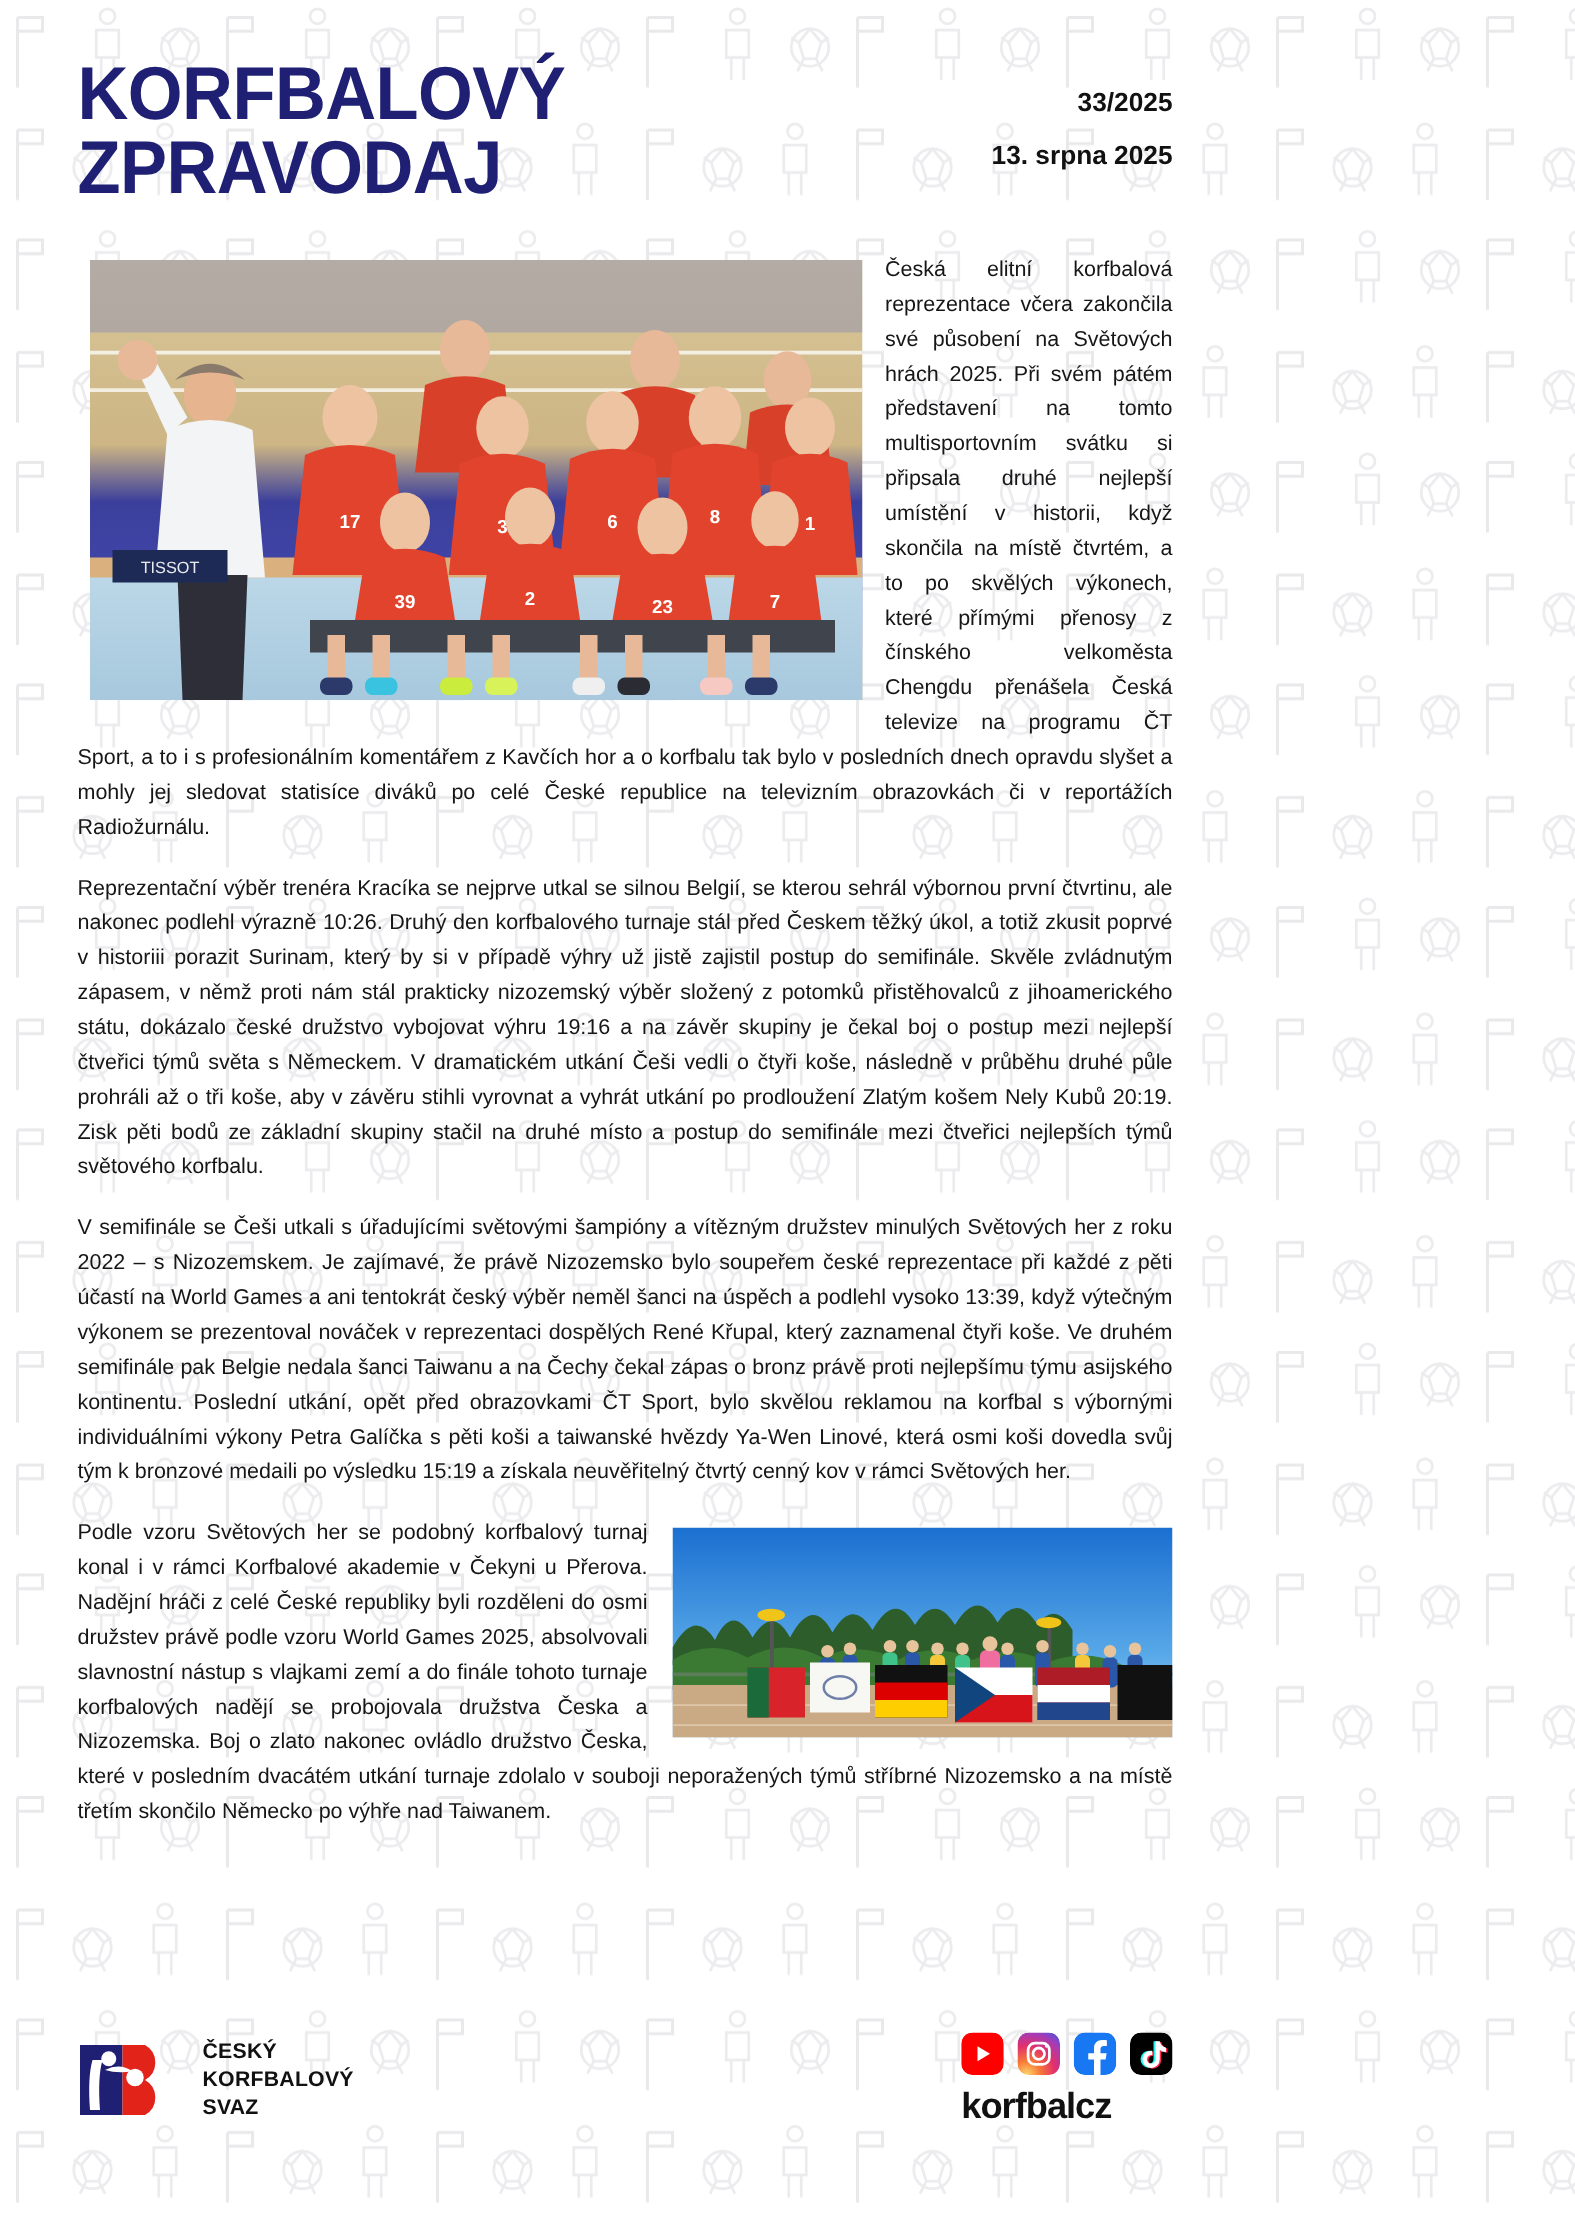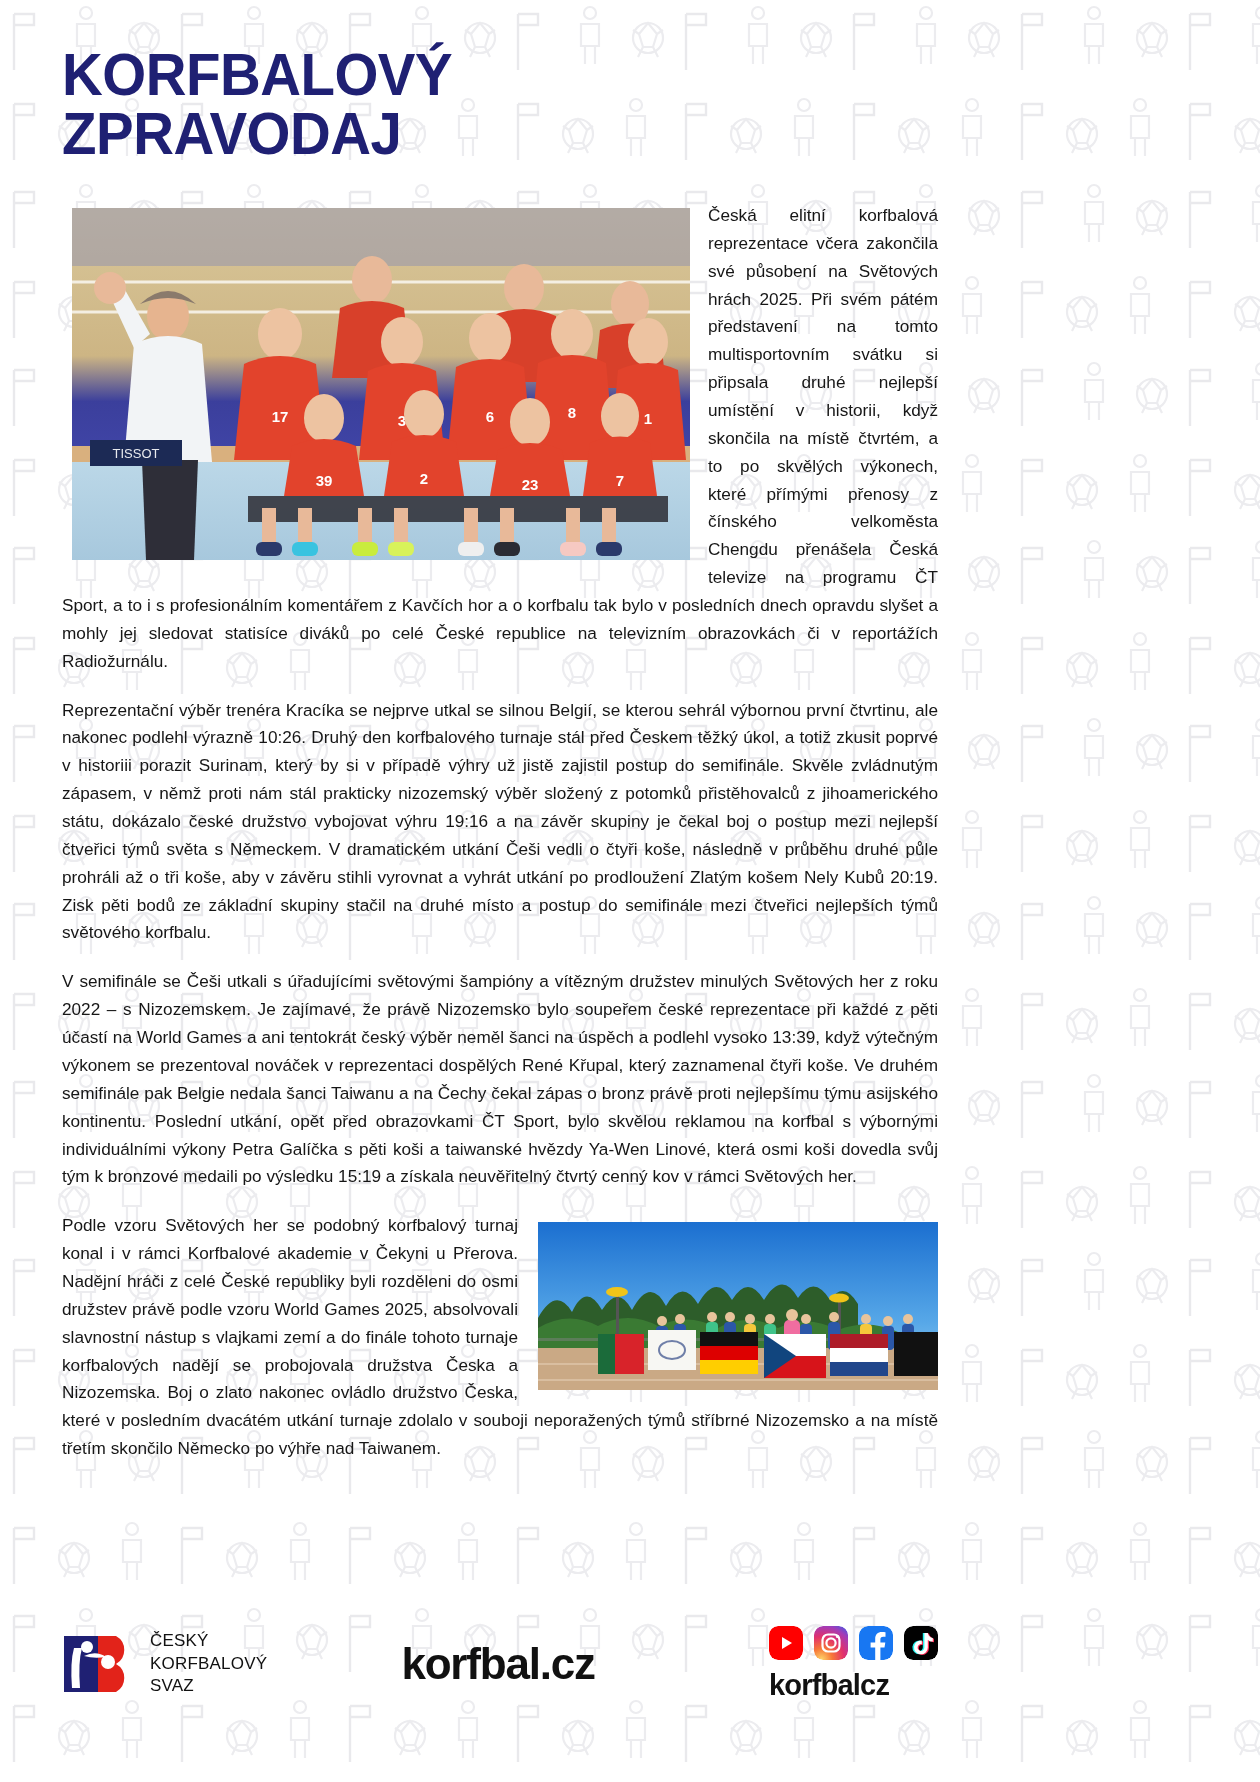--- a/index.html
+++ b/index.html
@@ -104,27 +104,28 @@
     align-items: center;
     justify-content: space-between;
   }
   .footer-left {
     display: flex;
     align-items: center;
     gap: 16px;
   }
   .ckz-logo { width: 72px; height: 64px; flex: none; }
   .ckz-text {
-    font-weight: normal;
+    font-weight: bold;
     font-size: 17px;
     line-height: 1.32;
     color: #111;
     letter-spacing: 0.2px;
     white-space: pre-line;
     text-transform: uppercase;
+    margin-left: 12px;
   }
   .footer-center {
     font-weight: bold;
     font-size: 44px;
     letter-spacing: -1.2px;
     color: #111;
     margin-left: -40px;
   }
   .footer-right {
     display: flex;
@@ -175,20 +176,24 @@
     </pattern>
   </defs>
   <rect x="0" y="0" width="1260" height="1782" fill="url(#wm)"></rect>
 </svg>
 
 <div id="page">
 
   <header class="header">
     <div class="masthead">KORFBALOVÝ
 ZPRAVODAJ</div>
+    <div class="issue-block">
+      <div>33/2025</div>
+      <div>13. srpna 2025</div>
+    </div>
   </header>
 
   <main class="content">
 
     <svg class="photo photo-team" viewBox="0 0 618 352" preserveAspectRatio="none">
       <defs>
         <linearGradient id="hallBg" x1="0" y1="0" x2="0" y2="1">
           <stop offset="0%" stop-color="#d9c79a"></stop>
           <stop offset="42%" stop-color="#cdb584"></stop>
           <stop offset="55%" stop-color="#3b3f9c"></stop>
@@ -413,21 +418,20 @@
         <path d="M20 16 q-4 14 -2 40 h-8 q-2 -26 2 -40z" fill="#ffffff"></path>
         <circle cx="25" cy="15" r="6" fill="#ffffff"></circle>
         <path d="M22 24 q12 -6 22 1 q-12 2 -22 -1z" fill="#ffffff"></path>
         <circle cx="46" cy="30" r="7" fill="#ffffff"></circle>
       </svg>
       <div class="ckz-text">ČESKÝ
 KORFBALOVÝ
 SVAZ</div>
     </div>
 
-    <div class="footer-center">korfbal.cz</div>
 
     <div class="footer-right">
       <div class="social-row">
 
         <svg class="social-icon" viewBox="0 0 34 34">
           <rect width="34" height="34" rx="9" fill="#FF0000"></rect>
           <rect x="6" y="10" width="22" height="14" rx="4" fill="#ffffff" opacity="0"></rect>
           <path d="M13 11 l10 6 -10 6z" fill="#ffffff"></path>
         </svg>
 

